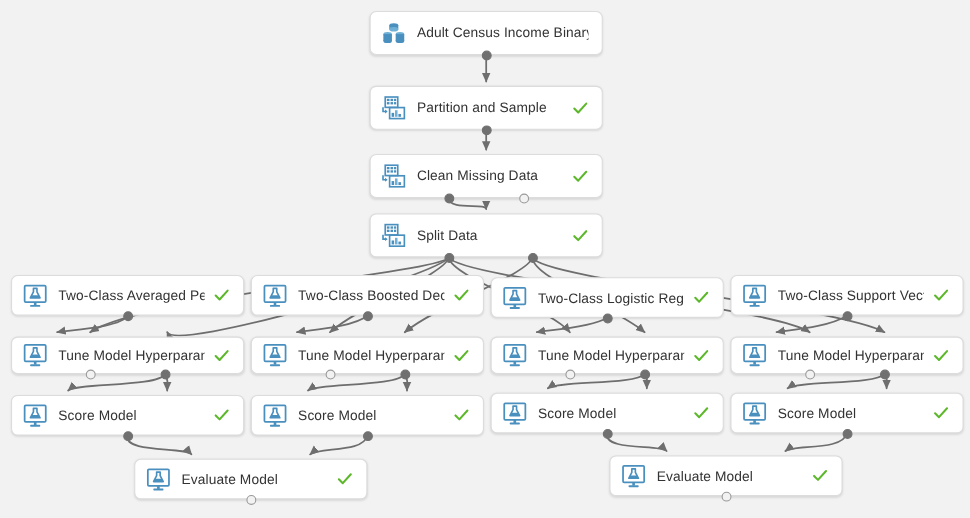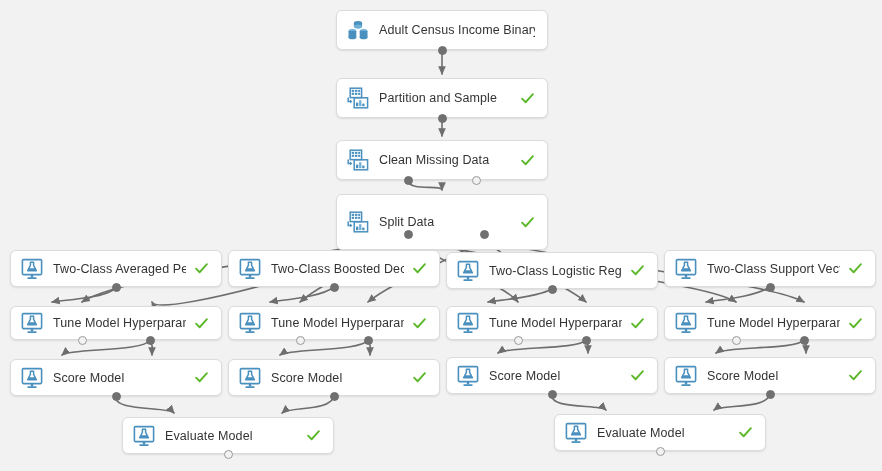--- a/index.html
+++ b/index.html
@@ -145,21 +145,21 @@
     <rect x="8.2" y="11.8" width="13.4" height="10" fill="none" stroke="#4a90bf" stroke-width="1.5"></rect>
     <rect x="10" y="16.6" width="2.3" height="3.6" fill="#4a90bf"></rect>
     <rect x="13.1" y="14.2" width="2.3" height="6" fill="#6fb0d6"></rect>
     <rect x="16.2" y="17.6" width="2.3" height="2.6" fill="#4a90bf"></rect>
   </svg></span>
       <span class="label">Partition and Sample</span>
       <span class="status"><svg viewBox="0 0 16 16" width="15" height="15">
     <path d="M2.2,8.2 L6,12 L13.8,3.4" fill="none" stroke="#5cb82a" stroke-width="2" stroke-linecap="round" stroke-linejoin="round"></path>
   </svg></span>
     </div>
-    <div class="node" style="left: 336px; top: 194px; width: 212px; height: 56px;">
+    <div class="node" style="left: 336px; top: 194px; width: 212px; height: 40px;">
       <span class="ico"><svg viewBox="0 0 24 24" width="24" height="24">
     <rect x="4.2" y="2.2" width="11.4" height="9.4" fill="none" stroke="#4a90bf" stroke-width="1.5"></rect>
     <rect x="5.7" y="3.8" width="2.4" height="2.1" fill="#4a90bf"></rect>
     <rect x="9" y="3.8" width="2.4" height="2.1" fill="#4a90bf"></rect>
     <rect x="12.2" y="3.8" width="2" height="2.1" fill="#4a90bf"></rect>
     <rect x="5.7" y="6.8" width="2.4" height="2.1" fill="#4a90bf"></rect>
     <rect x="9" y="6.8" width="2.4" height="2.1" fill="#4a90bf"></rect>
     <rect x="12.2" y="6.8" width="2" height="2.1" fill="#4a90bf"></rect>
     <path d="M2.2,11.4 L2.2,15.4 L5.4,15.4" fill="none" stroke="#4a90bf" stroke-width="1.5"></path>
     <path d="M4,13.6 L6.4,15.4 L4,17.2 z" fill="#4a90bf"></path>

